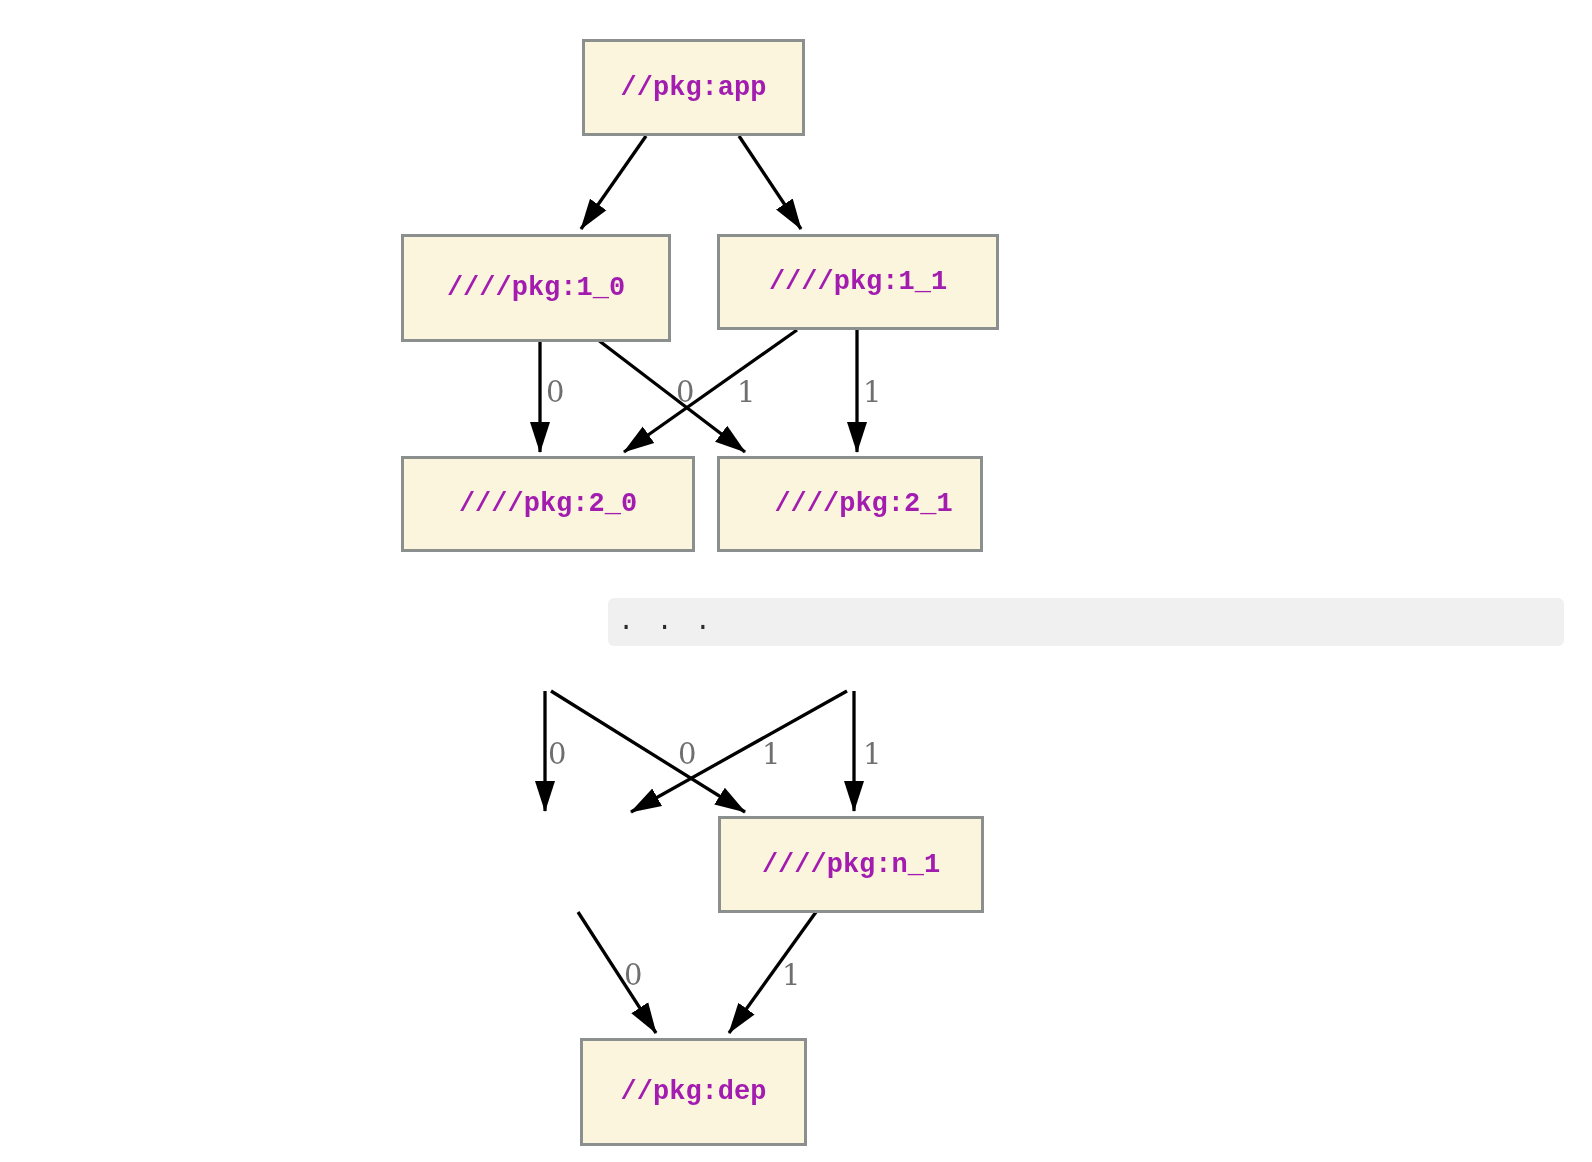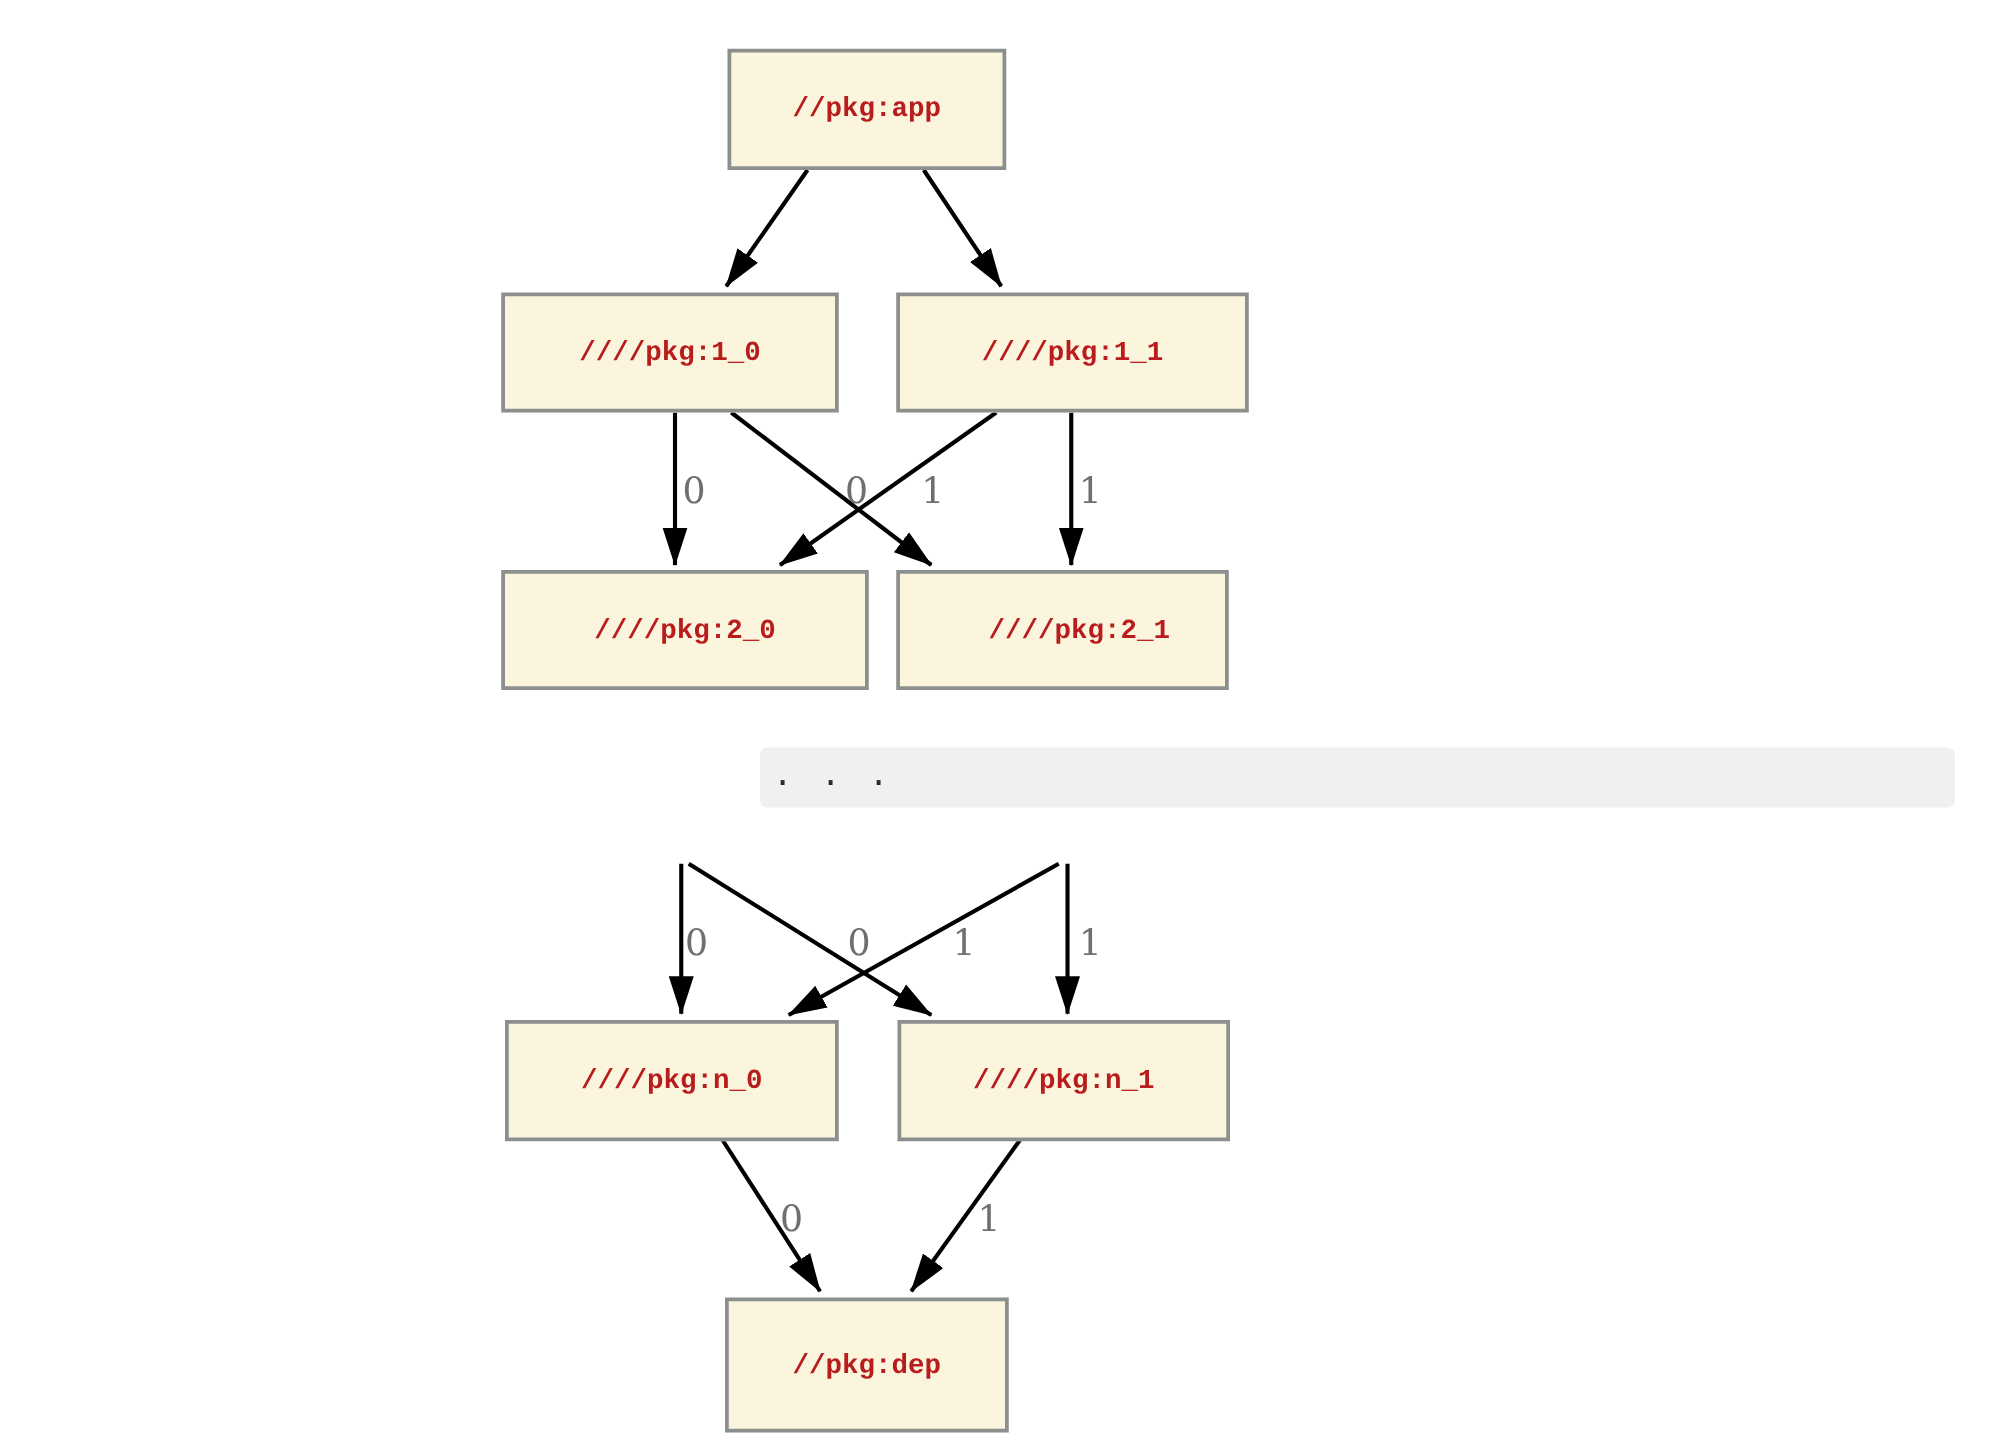--- a/index.html
+++ b/index.html
@@ -11,21 +11,21 @@
   .edge { stroke:#000000; stroke-width:3.3; fill:none; }
   .edge-label {
     font-family:"DejaVu Serif", serif;
     font-size:29px; fill:#6f6f6f;
   }
   .node {
     position:absolute; box-sizing:border-box;
     background:#fcf5dd; border:3.5px solid #8b908f;
     display:flex; align-items:center; justify-content:center;
     font-family:"Liberation Mono", monospace;
-    font-size:22px; font-weight:700; color:#b91c1c;
+    font-size:27px; font-weight:700; color:#a21caf;
     white-space:nowrap;
   }
   .code-band {
     position:absolute; left:608px; top:598px; width:956px; height:48px;
     box-sizing:border-box; background:#f0f0f1; border-radius:6px;
     display:flex; align-items:center; padding-left:10px;
     font-family:"Liberation Mono", monospace;
     font-size:27px; color:#2b2b2b; word-spacing:6px;
   }
 </style>
@@ -66,28 +66,27 @@
     <text class="edge-label" x="678" y="764">0</text>
     <text class="edge-label" x="762" y="764">1</text>
     <text class="edge-label" x="863" y="764">1</text>
 
     <text class="edge-label" x="624" y="985">0</text>
     <text class="edge-label" x="782" y="985">1</text>
   </svg>
 
   <div class="node" style="left:582px; top:39px; width:223px; height:97px;">//pkg:app</div>
 
-  <div class="node" style="left:401px; top:234px; width:270px; height:96px;">////pkg:1_0</div>
+  <div class="node" style="left:401px; top:234px; width:270px; height:108px;">////pkg:1_0</div>
   <div class="node" style="left:717px; top:234px; width:282px; height:96px;">////pkg:1_1</div>
 
   <div class="node" style="left:401px; top:456px; width:294px; height:96px;">////pkg:2_0</div>
   <div class="node" style="left:717px; top:456px; width:266px; height:96px;padding-left:27px;">////pkg:2_1</div>
 
   <div class="code-band">
     <span>. . .</span>
   </div>
 
-  <div class="node" style="left:404px; top:816px; width:267px; height:97px;">////pkg:n_0</div>
   <div class="node" style="left:718px; top:816px; width:266px; height:97px;font-family:Liberation Mono, monospace;">////pkg:n_1</div>
 
   <div class="node" style="left:580px; top:1038px; width:227px; height:108px;">//pkg:dep</div>
 
 </div>
 
 </body></html>

